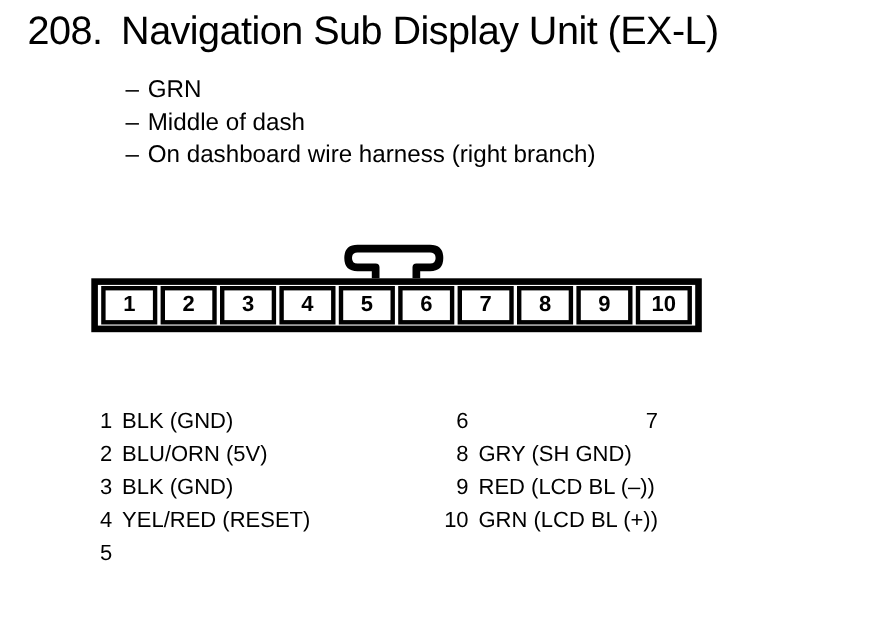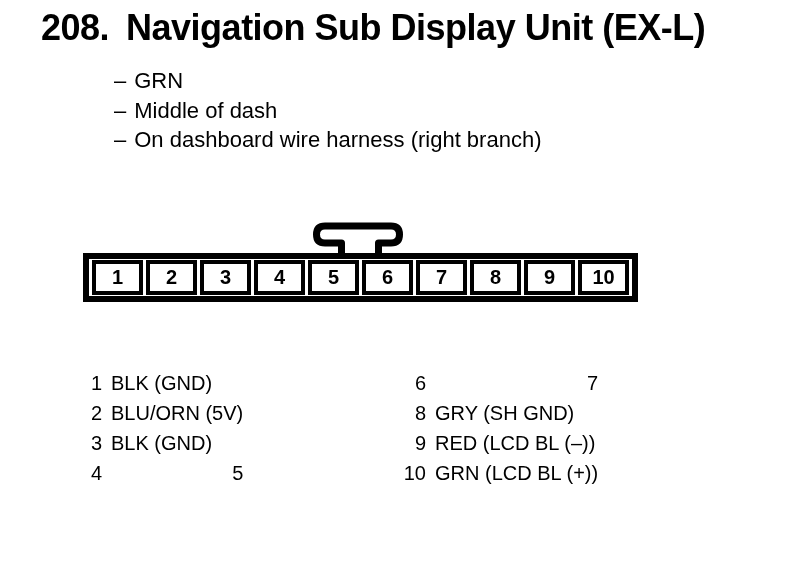--- a/index.html
+++ b/index.html
@@ -13,25 +13,25 @@
     height: 566px;
     background: #ffffff;
     color: #000000;
     font-family: "Liberation Sans", sans-serif;
     overflow: hidden;
   }
 
   
   .title-row {
     position: absolute;
-    left: 41px;
+    left: 25px;
     top: 8px;
     display: flex;
     align-items: baseline;
-    font-weight: bold;
+    font-weight: normal;
     font-size: 36px;
     line-height: 40px;
     white-space: nowrap;
     letter-spacing: -0.5px;
   }
   .title-num { margin-right: 17px; }
 
   
   .notes {
     position: absolute;
@@ -156,20 +156,21 @@
   </div>
 
   <div class="pinout-col left">
     <span class="pin-num">1</span>
     <span class="pin-label">BLK (GND)</span>
     <span class="pin-num">2</span>
     <span class="pin-label">BLU/ORN (5V)</span>
     <span class="pin-num">3</span>
     <span class="pin-label">BLK (GND)</span>
     <span class="pin-num">4</span>
+    <span class="pin-label">YEL/RED (RESET)</span>
     <span class="pin-num">5</span>
   </div>
 
   <div class="pinout-col right">
     <span class="pin-num">6</span>
     <span class="pin-num">7</span>
     <span class="pin-num">8</span>
     <span class="pin-label">GRY (SH GND)</span>
     <span class="pin-num">9</span>
     <span class="pin-label">RED (LCD BL (–))</span>

